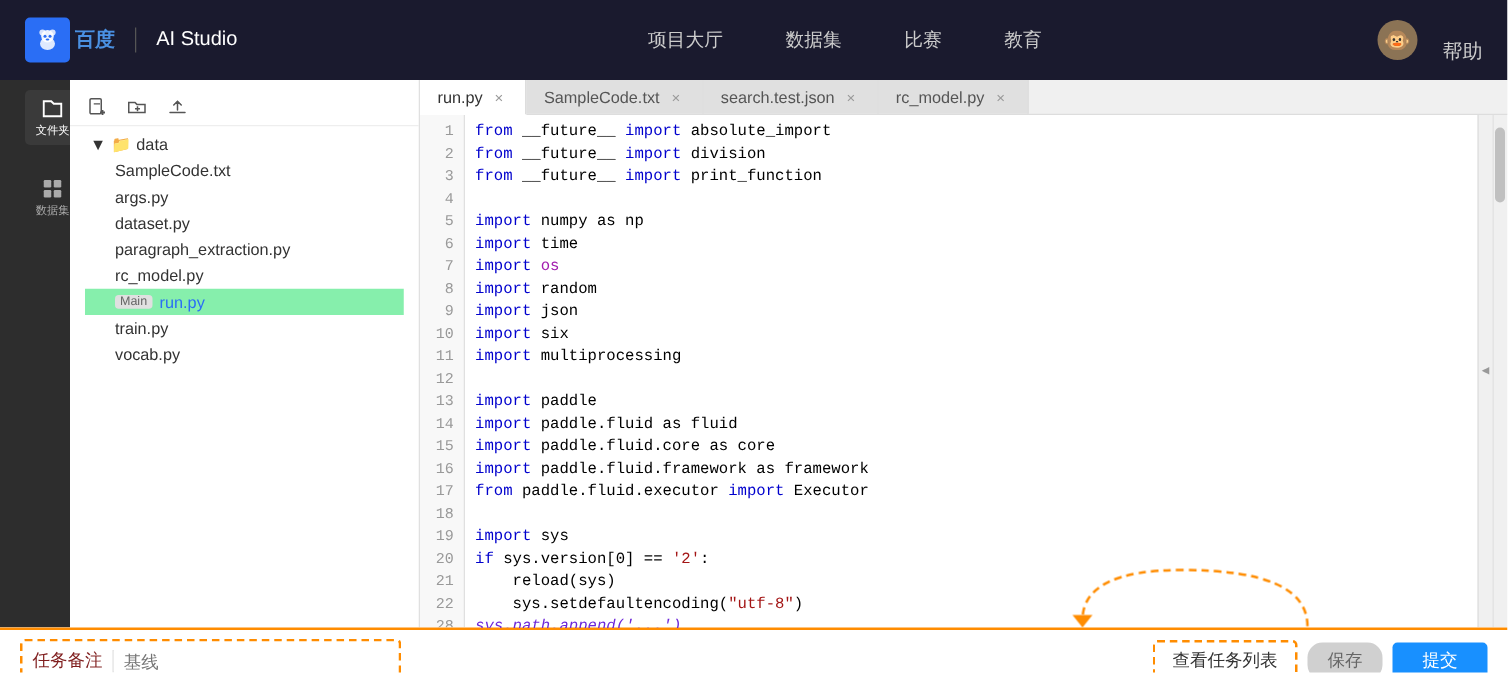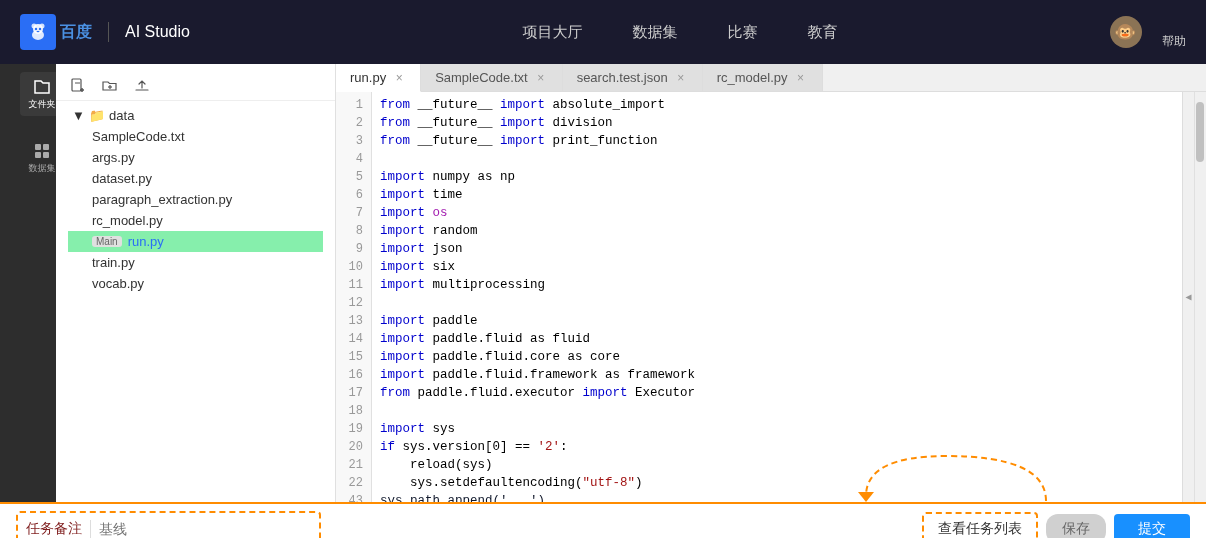--- a/index.html
+++ b/index.html
@@ -69,21 +69,21 @@
     .avatar {
       width: 32px;
       height: 32px;
       border-radius: 50%;
       background: #8B7355;
       display: flex;
       align-items: center;
       justify-content: center;
       font-size: 18px;
     }
-    .help-text { color: #ccc; font-size: 12px; cursor: pointer; margin-top: 19px; }
+    .help-text { color: #ccc; font-size: 16px; cursor: pointer; margin-top: 19px; }
 
     
     .main-container {
       display: flex;
       height: 438px;
       background: #f5f5f5;
     }
 
     
     .sidebar-icons {
@@ -495,21 +495,21 @@
           <div style="line-height: 18px;">13</div>
           <div style="line-height: 18px;">14</div>
           <div style="line-height: 18px;">15</div>
           <div style="line-height: 18px;">16</div>
           <div style="line-height: 18px;">17</div>
           <div style="line-height: 18px;">18</div>
           <div style="line-height: 18px;">19</div>
           <div style="line-height: 18px;">20</div>
           <div style="line-height: 18px;">21</div>
           <div style="line-height: 18px;">22</div>
-          <div style="line-height: 18px;">43</div>
+          <div style="line-height: 18px;">28</div>
         </div>
       <div class="code-content" id="code-content">
           <div class="code-line"><span style="color: rgb(0, 0, 205);">from </span><span style="color: rgb(0, 0, 0);">__future__</span><span style="color: rgb(0, 0, 205);"> import </span><span style="color: rgb(0, 0, 0);">absolute_import</span></div>
           <div class="code-line"><span style="color: rgb(0, 0, 205);">from </span><span style="color: rgb(0, 0, 0);">__future__</span><span style="color: rgb(0, 0, 205);"> import </span><span style="color: rgb(0, 0, 0);">division</span></div>
           <div class="code-line"><span style="color: rgb(0, 0, 205);">from </span><span style="color: rgb(0, 0, 0);">__future__</span><span style="color: rgb(0, 0, 205);"> import </span><span style="color: rgb(0, 0, 0);">print_function</span></div>
           <div class="code-line">&nbsp;</div>
           <div class="code-line"><span style="color: rgb(0, 0, 205);">import </span><span style="color: rgb(0, 0, 0);">numpy as np</span></div>
           <div class="code-line"><span style="color: rgb(0, 0, 205);">import </span><span style="color: rgb(0, 0, 0);">time</span></div>
           <div class="code-line"><span style="color: rgb(0, 0, 205);">import </span><span style="color: #a21caf;">os</span></div>
           <div class="code-line"><span style="color: rgb(0, 0, 205);">import </span><span style="color: rgb(0, 0, 0);">random</span></div>
@@ -520,21 +520,21 @@
           <div class="code-line"><span style="color: rgb(0, 0, 205);">import </span><span style="color: rgb(0, 0, 0);">paddle</span></div>
           <div class="code-line"><span style="color: rgb(0, 0, 205);">import </span><span style="color: rgb(0, 0, 0);">paddle.fluid as fluid</span></div>
           <div class="code-line"><span style="color: rgb(0, 0, 205);">import </span><span style="color: rgb(0, 0, 0);">paddle.fluid.core as core</span></div>
           <div class="code-line"><span style="color: rgb(0, 0, 205);">import </span><span style="color: rgb(0, 0, 0);">paddle.fluid.framework as framework</span></div>
           <div class="code-line"><span style="color: rgb(0, 0, 205);">from </span><span style="color: rgb(0, 0, 0);">paddle.fluid.executor</span><span style="color: rgb(0, 0, 205);"> import </span><span style="color: rgb(0, 0, 0);">Executor</span></div>
           <div class="code-line">&nbsp;</div>
           <div class="code-line"><span style="color: rgb(0, 0, 205);">import </span><span style="color: rgb(0, 0, 0);">sys</span></div>
           <div class="code-line"><span style="color: rgb(0, 0, 205);">if </span><span style="color: rgb(0, 0, 0);">sys.version[0] == </span><span style="color: rgb(163, 21, 21);">'2'</span><span style="color: rgb(0, 0, 0);">:</span></div>
           <div class="code-line"><span style="color: rgb(0, 0, 0);">    reload(sys)</span></div>
           <div class="code-line"><span style="color: rgb(0, 0, 0);">    sys.setdefaultencoding(</span><span style="color: rgb(163, 21, 21);">"utf-8"</span><span style="color: rgb(0, 0, 0);">)</span></div>
-          <div class="code-line"><span style="color: #0f172a;">sys.path.append('...')</span></div>
+          <div class="code-line"><span style="color: #6d28d9; font-style: italic;">sys.path.append('...')</span></div>
         </div>
       <div class="collapse-arrow">◀</div>
       <div class="editor-scrollbar">
         <div class="scrollbar-thumb"></div>
       </div>
     </div>
   </div>
 </div>
 
 <div class="bottom-bar">

